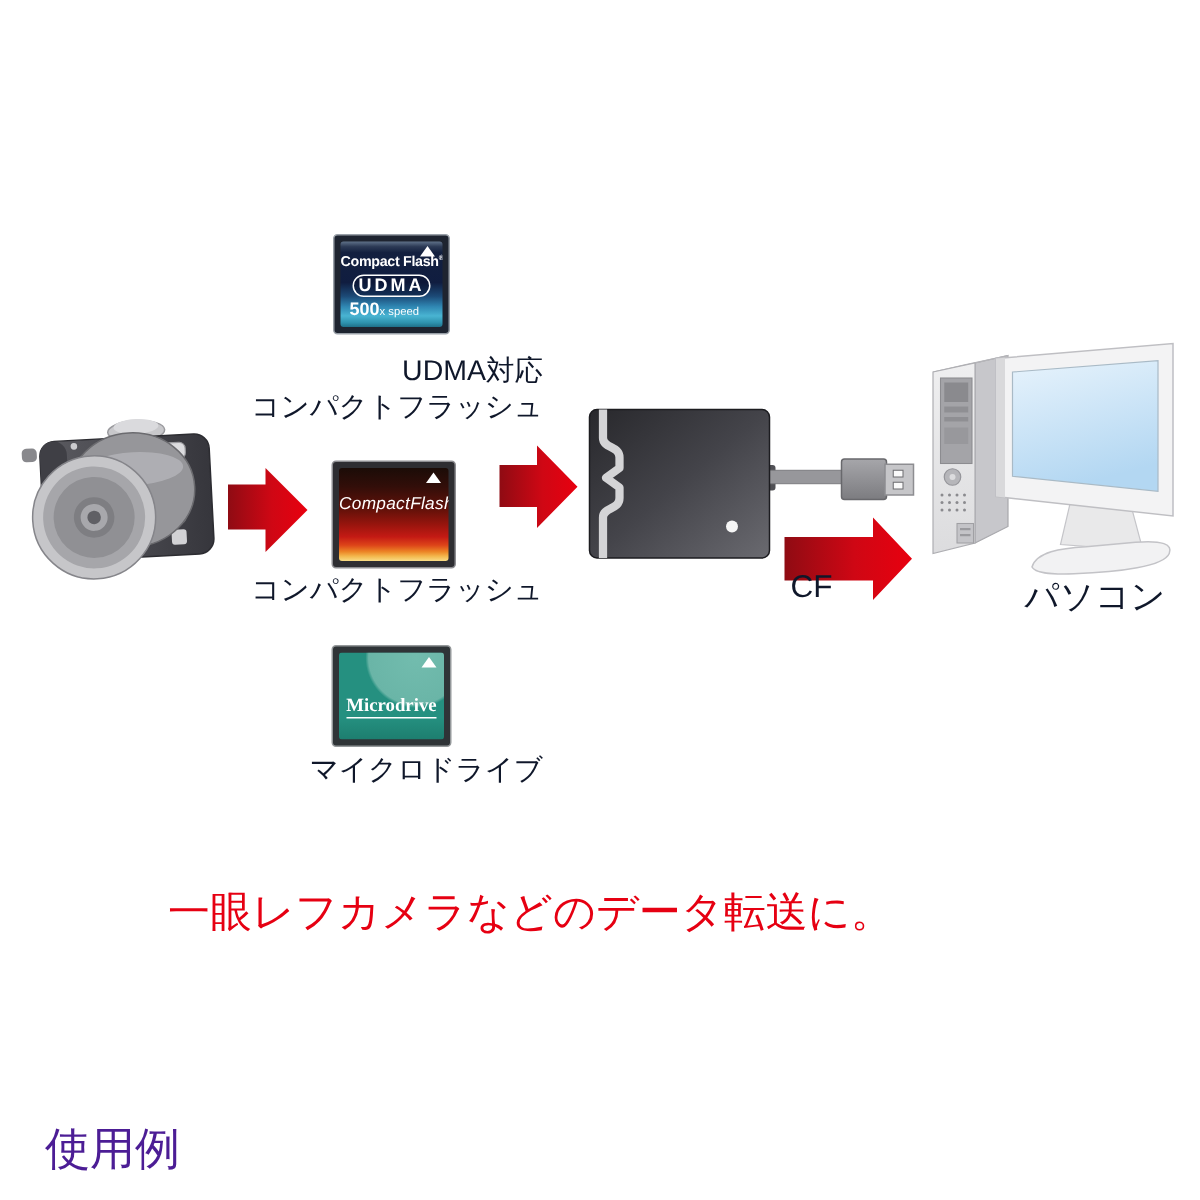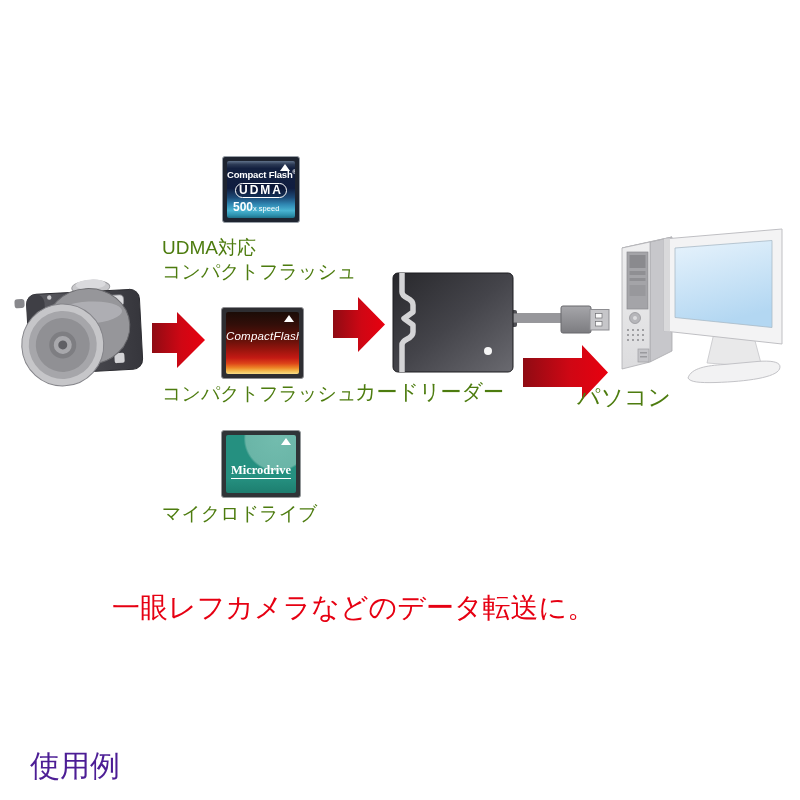--- a/index.html
+++ b/index.html
@@ -30,21 +30,21 @@
   .speed{position:absolute;left:6px;bottom:3px;color:#fff;white-space:nowrap;}
   .speed b{font-size:12px;font-weight:bold;}
   .speed .sx{font-size:7.5px;}
   .cf2-logo{position:absolute;top:18px;width:100%;text-align:center;color:#fff;
     font-style:italic;font-size:11.5px;letter-spacing:0.2px;}
   .md-logo{position:absolute;top:28px;width:100%;text-align:center;color:#fff;
     font-family:"Liberation Serif",serif;font-weight:bold;font-size:12.5px;}
   .md-logo span{display:inline-block;border-bottom:1px solid #fff;padding-bottom:0px;}
 
   
-  .lbl{position:absolute;text-align:left;color:#4d7c0f;}
+  .lbl{position:absolute;text-align:right;color:#0f172a;}
   .camera-lbl{left:8px;top:387px;width:180px;font-size:21px;line-height:24px;}
   .card-lbl{left:162px;width:200px;font-size:19px;line-height:24px;}
   .card1-lbl{top:236px;}
   .card2-lbl{top:382px;}
   .card3-lbl{top:502px;}
   .reader-lbl{left:355px;top:381px;width:200px;font-size:21px;line-height:21.5px;}
   .pc-lbl{left:577px;top:382px;width:200px;font-size:23px;}
   .caption{position:absolute;left:112px;top:589px;width:600px;text-align:left;
     color:#e60012;font-size:28px;white-space:nowrap;}
   .page-title{position:absolute;left:30px;top:746px;color:#4c1d95;font-size:30px;}
@@ -189,21 +189,21 @@
   <div class="lbl card-lbl card1-lbl">
     <div>UDMA対応</div>
     <div>コンパクトフラッシュ</div>
   </div>
 
   <div class="lbl card-lbl card2-lbl">コンパクトフラッシュ</div>
 
   <div class="lbl card-lbl card3-lbl">マイクロドライブ</div>
 
   <div class="lbl reader-lbl">
-    <div>カードリーダー</div>
+    <div>CF</div>
   </div>
 
   <div class="lbl pc-lbl">パソコン</div>
 
   <div class="caption">一眼レフカメラなどのデータ転送に。</div>
 
   <div class="page-title">使用例</div>
 
 </div>
 

